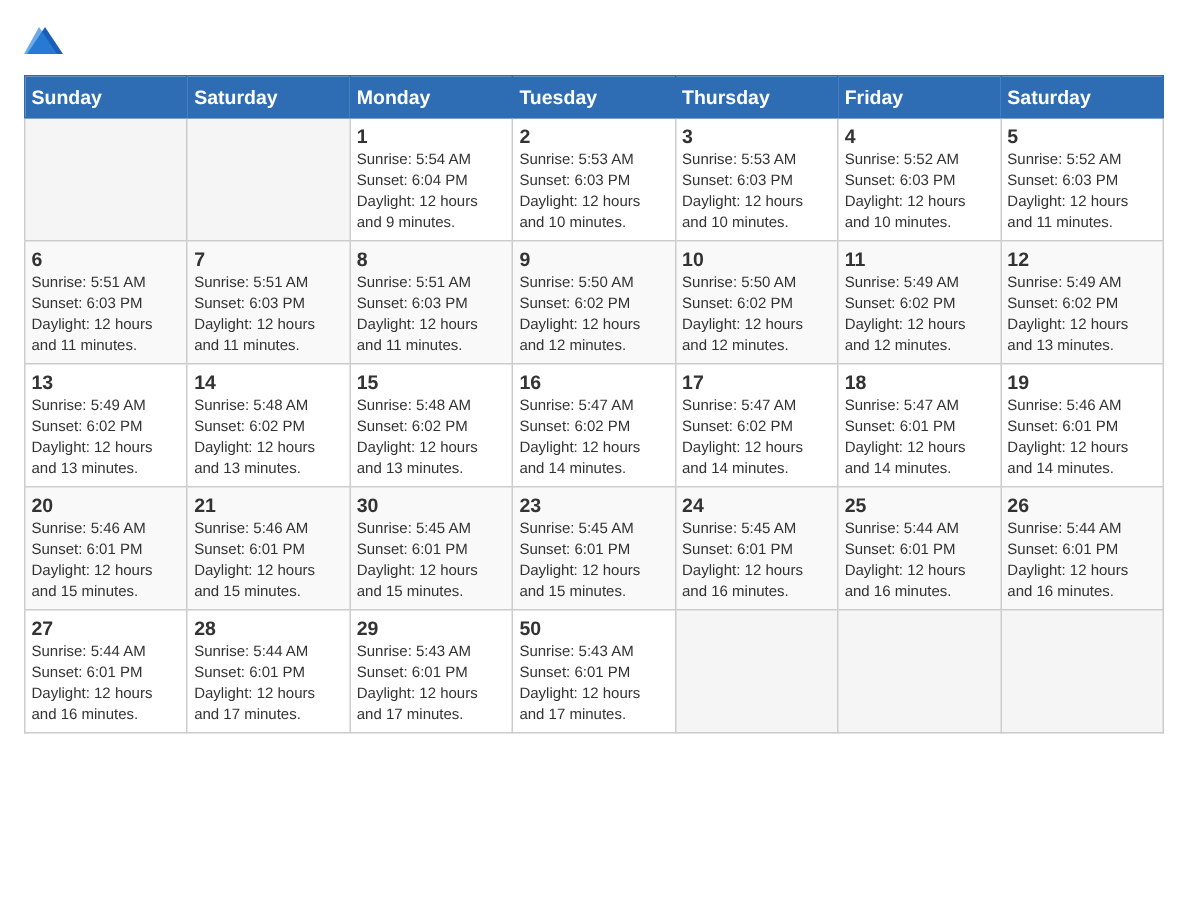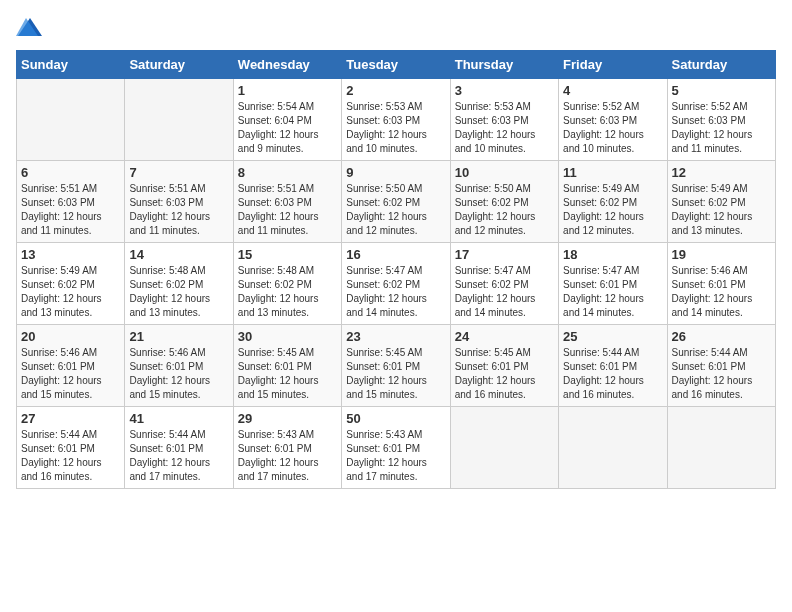--- a/index.html
+++ b/index.html
@@ -107,21 +107,21 @@
     <div class="month-title"></div>
     <div class="location-title"></div>
   </div>
 </div>
 
 <table>
   <thead>
     <tr>
     <th>Sunday</th>
         <th>Saturday</th>
-        <th>Wednesday</th>
+        <th>Monday</th>
         <th>Tuesday</th>
         <th>Thursday</th>
         <th>Friday</th>
         <th>Saturday</th>
       </tr>
   </thead>
   <tbody id="calendar-body">
   <tr>
         <td class="empty-cell"></td>
         <td class="empty-cell"></td>
@@ -316,21 +316,21 @@
       </tr>
       <tr>
         <td>
           <span class="day-num">27</span>
           <div class="day-info">Sunrise: 5:44 AM
 Sunset: 6:01 PM
 Daylight: 12 hours
 and 16 minutes.</div>
         </td>
         <td>
-          <span class="day-num">41</span>
+          <span class="day-num">28</span>
           <div class="day-info">Sunrise: 5:44 AM
 Sunset: 6:01 PM
 Daylight: 12 hours
 and 17 minutes.</div>
         </td>
         <td>
           <span class="day-num">29</span>
           <div class="day-info">Sunrise: 5:43 AM
 Sunset: 6:01 PM
 Daylight: 12 hours

